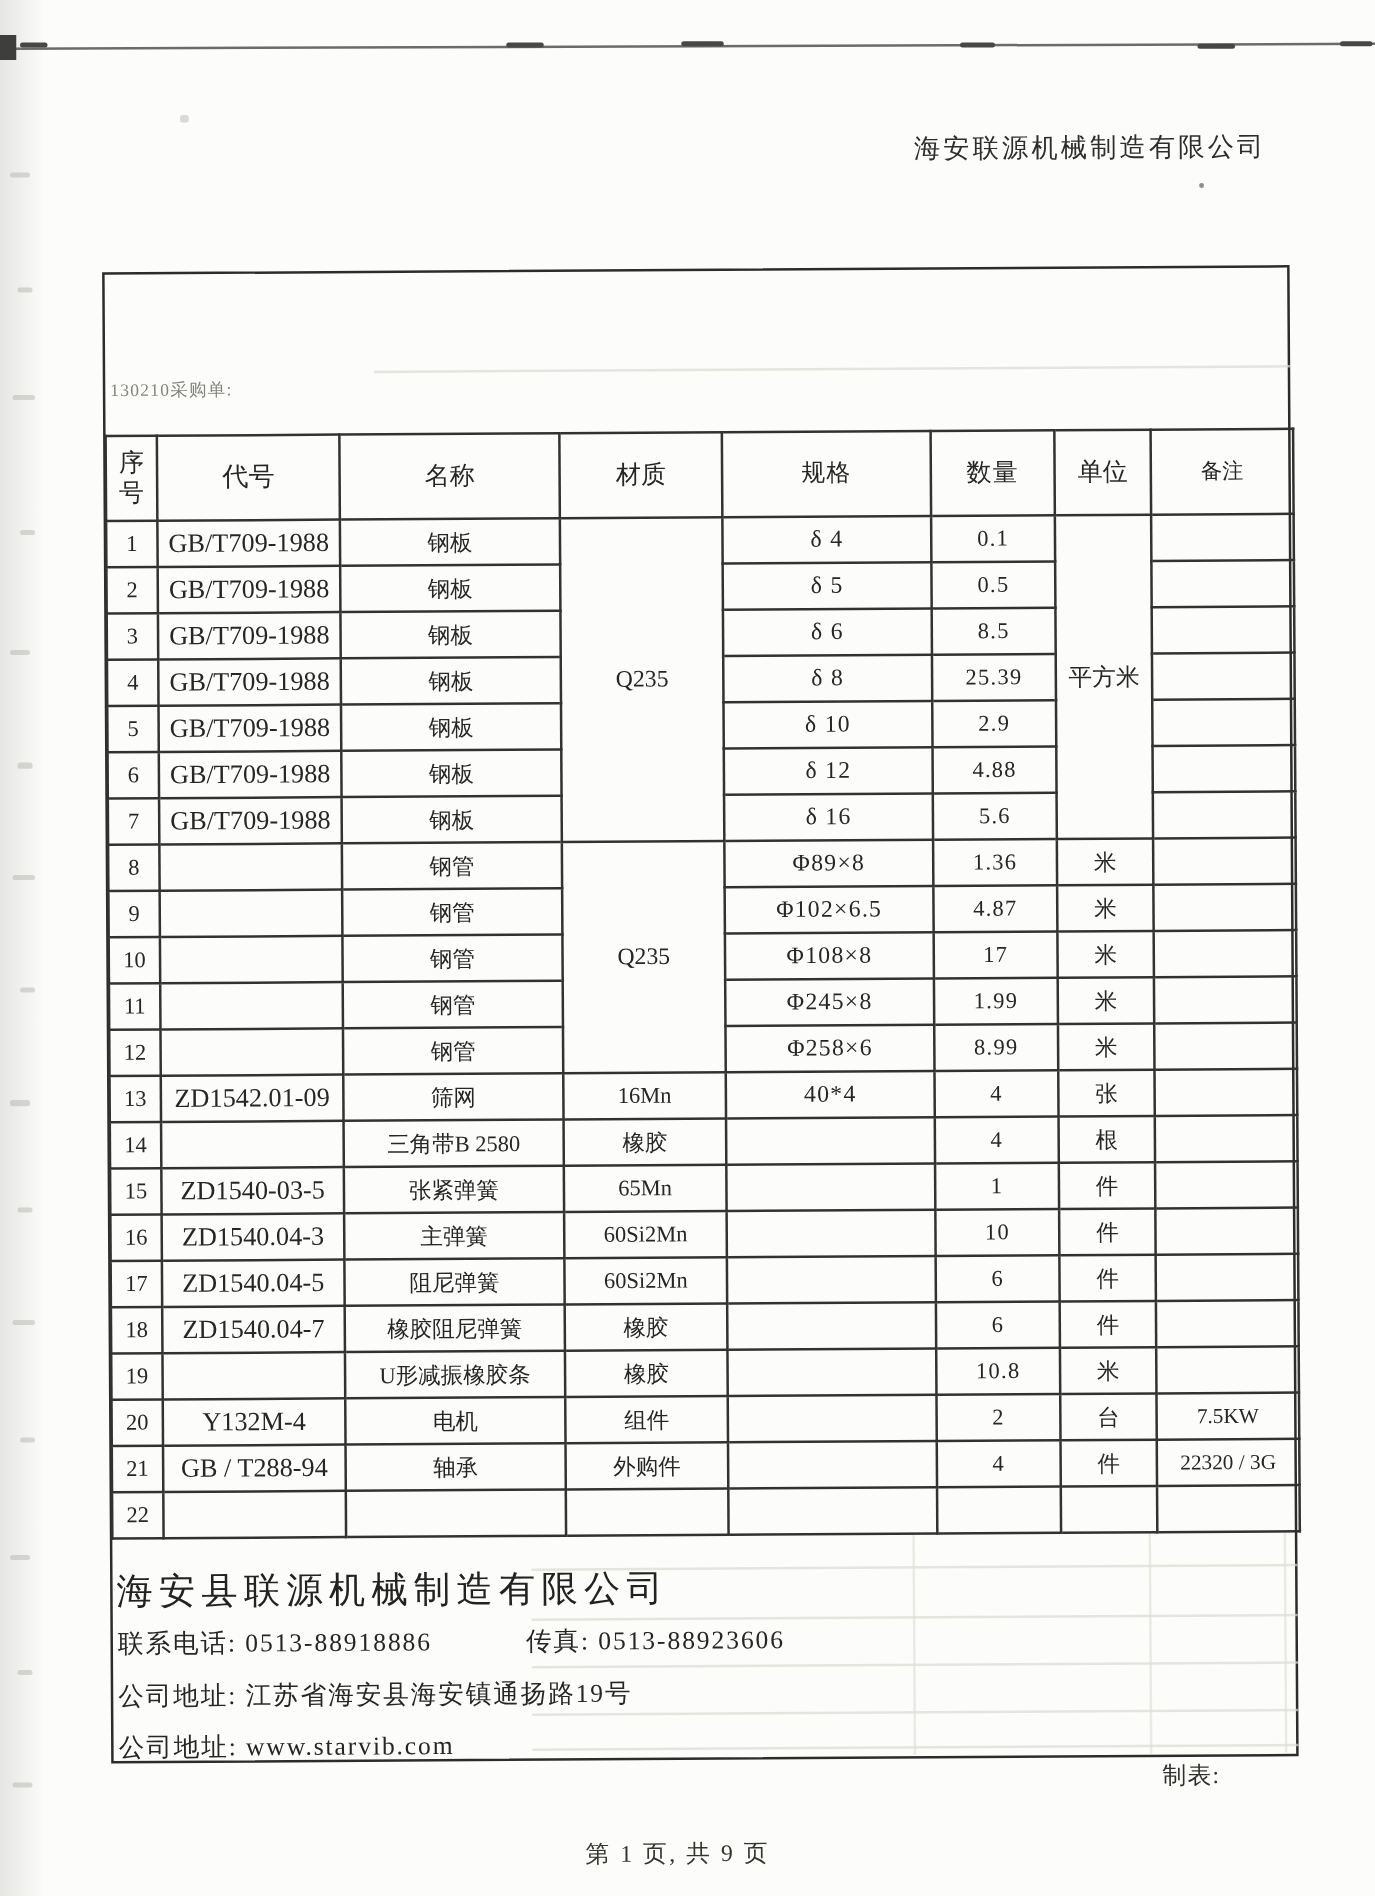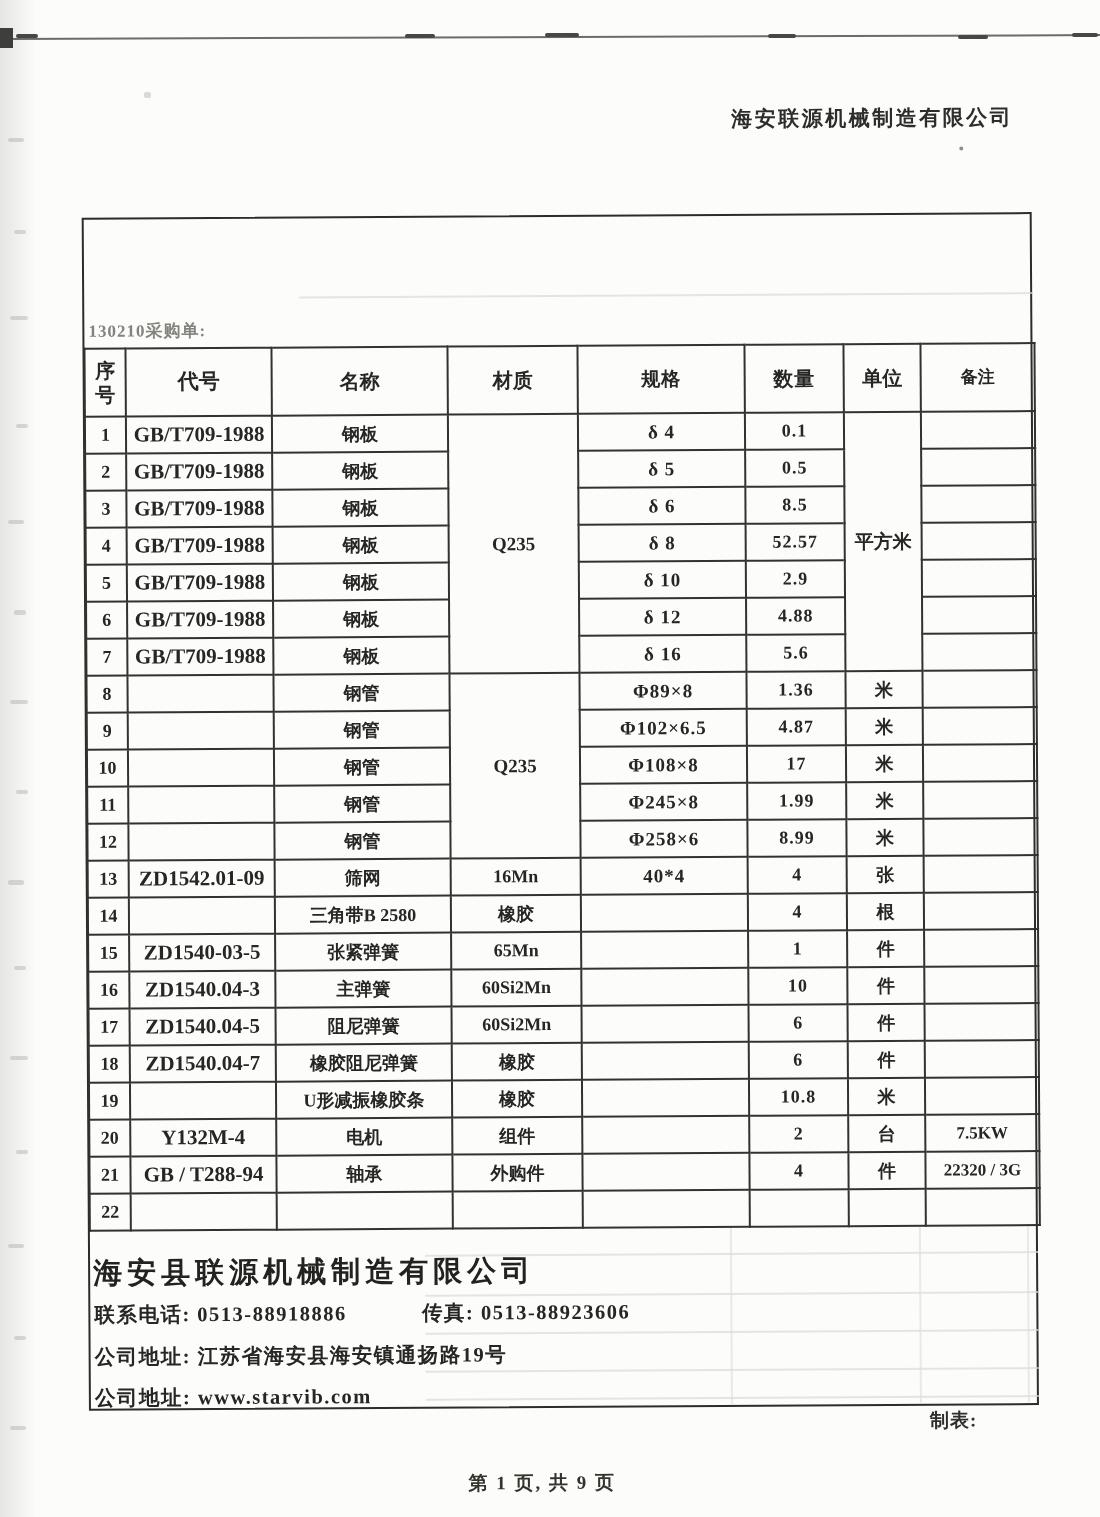--- a/index.html
+++ b/index.html
@@ -1,39 +1,39 @@
 <!DOCTYPE html>
 <html><head>
 <meta charset="utf-8">
 <style>
   * { margin:0; padding:0; box-sizing:border-box; }
   html,body { width:1100px; height:1517px; }
   body { font-family:"Liberation Serif", serif; background:#ffffff; }
-  #page { position:relative; width:1100px; height:1517px; background:#fcfcfa; overflow:hidden;font-weight:bold; }
+  #page { position:relative; width:1100px; height:1517px; background:#fcfcfa; overflow:hidden; }
 
   
   .left-shade { position:absolute; left:0; top:0; width:36px; height:100%;
     background:linear-gradient(to right, rgba(110,110,105,.16), rgba(110,110,105,0)); }
   .smudge { position:absolute; background:#a9a9a2; opacity:.42; border-radius:2px; }
   .topline { position:absolute; left:10px; top:36px; width:1090px; height:2px; background:#6b6b68; transform:rotate(-0.2deg); }
   .topblob { position:absolute; height:4px; background:#474745; border-radius:2px; }
   .corner-blob { position:absolute; left:0; top:28px; width:13px; height:20px; background:#3e3e3c; }
   .dot { position:absolute; width:4px; height:4px; border-radius:50%; background:#8f8f8a; }
 
   .sheet { position:absolute; left:0; top:0; width:1100px; height:1517px;
     transform:rotate(-0.35deg); transform-origin:550px 760px; }
 
   .company-header { position:absolute; left:735px; top:106px; font-size:21px;
     letter-spacing:2.5px; color:#2d2d2b; white-space:nowrap; }
 
   .docbox { position:absolute; left:85px; top:215px; width:950px; height:1193px;
     border:2.5px solid #2c2c2a; }
 
-  .order-label { position:absolute; left:4px; top:84px; font-size:17px;
-    color:#83837e; letter-spacing:1px; white-space:nowrap;margin-top:16px; }
+  .order-label { position:absolute; left:4px; top:84px; font-size:14px;
+    color:#83837e; letter-spacing:1px; white-space:nowrap; }
 
   
   .bl  { position:absolute; height:2px; background:#dbdbd3; opacity:.7; }
   .blv { position:absolute; width:2px;  background:#deded6; opacity:.6; }
 
   table.grid { position:absolute; left:-1px; top:128px; width:949px;
     border-collapse:collapse; table-layout:fixed; }
   table.grid td { border:2px solid #323230; text-align:center; vertical-align:middle;
     color:#262624; overflow:hidden; padding:0 2px; }
   td.hcell { height:68px; font-size:20px; line-height:1.2; color:#1f1f1d; }
@@ -156,21 +156,21 @@
               <td class="dcell col-name">钢板</td>
               <td class="dcell col-spec">δ 6</td>
               <td class="dcell col-qty">8.5</td>
               <td class="dcell col-note"></td>
             </tr>
             <tr>
               <td class="dcell col-no">4</td>
               <td class="dcell col-code faded">GB/T709-1988</td>
               <td class="dcell col-name">钢板</td>
               <td class="dcell col-spec">δ 8</td>
-              <td class="dcell col-qty">52.57</td>
+              <td class="dcell col-qty">25.39</td>
               <td class="dcell col-note"></td>
             </tr>
             <tr>
               <td class="dcell col-no">5</td>
               <td class="dcell col-code faded">GB/T709-1988</td>
               <td class="dcell col-name">钢板</td>
               <td class="dcell col-spec">δ 10</td>
               <td class="dcell col-qty">2.9</td>
               <td class="dcell col-note"></td>
             </tr>

